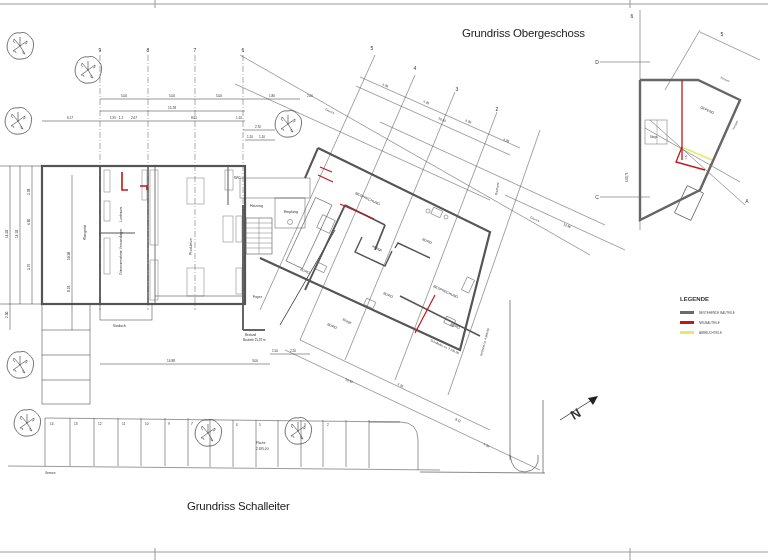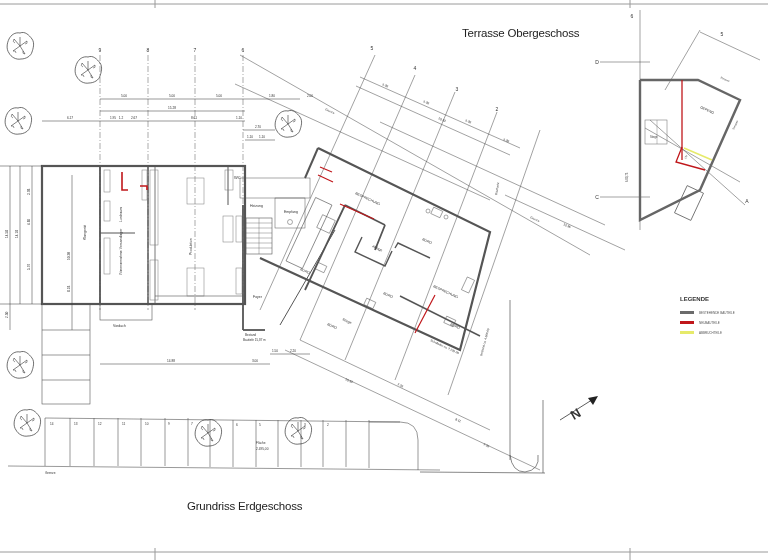--- a/index.html
+++ b/index.html
@@ -342,22 +342,22 @@
     <use href="#tree" x="88" y="70"></use>
     <use href="#tree" x="18" y="121"></use>
     <use href="#tree" x="288" y="124"></use>
     <use href="#tree" x="20" y="365"></use>
     <use href="#tree" x="27" y="423"></use>
     <use href="#tree" x="208" y="433"></use>
     <use href="#tree" x="298" y="431"></use>
   </g>
 </svg>
 
-<div class="title" style="left:462px; top:27px;">Terrasse Obergeschoss</div>
-<div class="title" style="left:187px; top:500px;">Grundriss Erdgeschoss</div>
+<div class="title" style="left:462px; top:27px;">Grundriss Obergeschoss</div>
+<div class="title" style="left:187px; top:500px;">Grundriss Schalleiter</div>
 
 <div class="legend">
   <div class="legend-title">LEGENDE</div>
   <div class="legend-row">
     <span class="legend-swatch" style="background:#6b6b6b;"></span>
     <span class="legend-label">BESTEHENDE BAUTEILE</span>
   </div>
   <div class="legend-row">
     <span class="legend-swatch" style="background:#c0171b;"></span>
     <span class="legend-label">NEUBAUTEILE</span>

